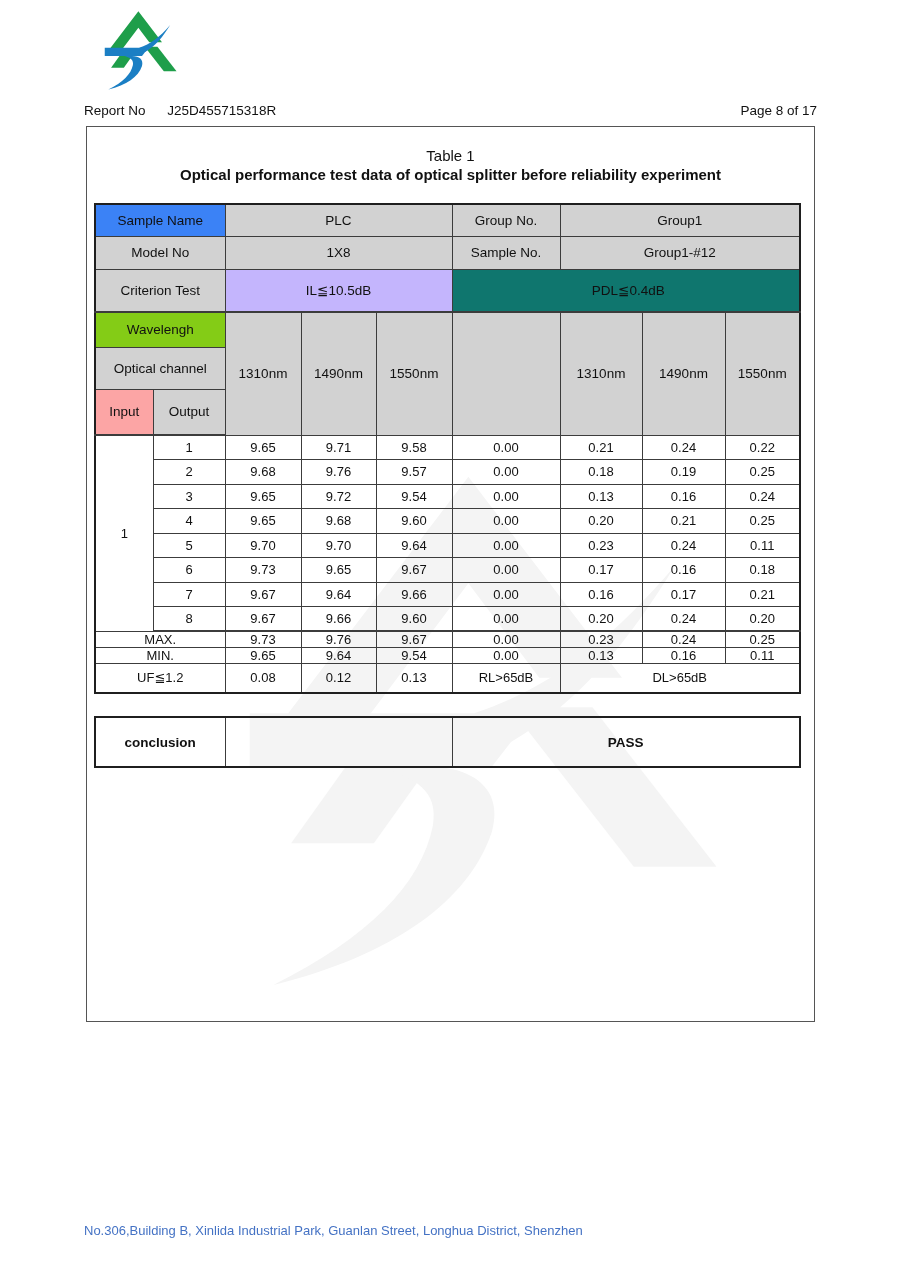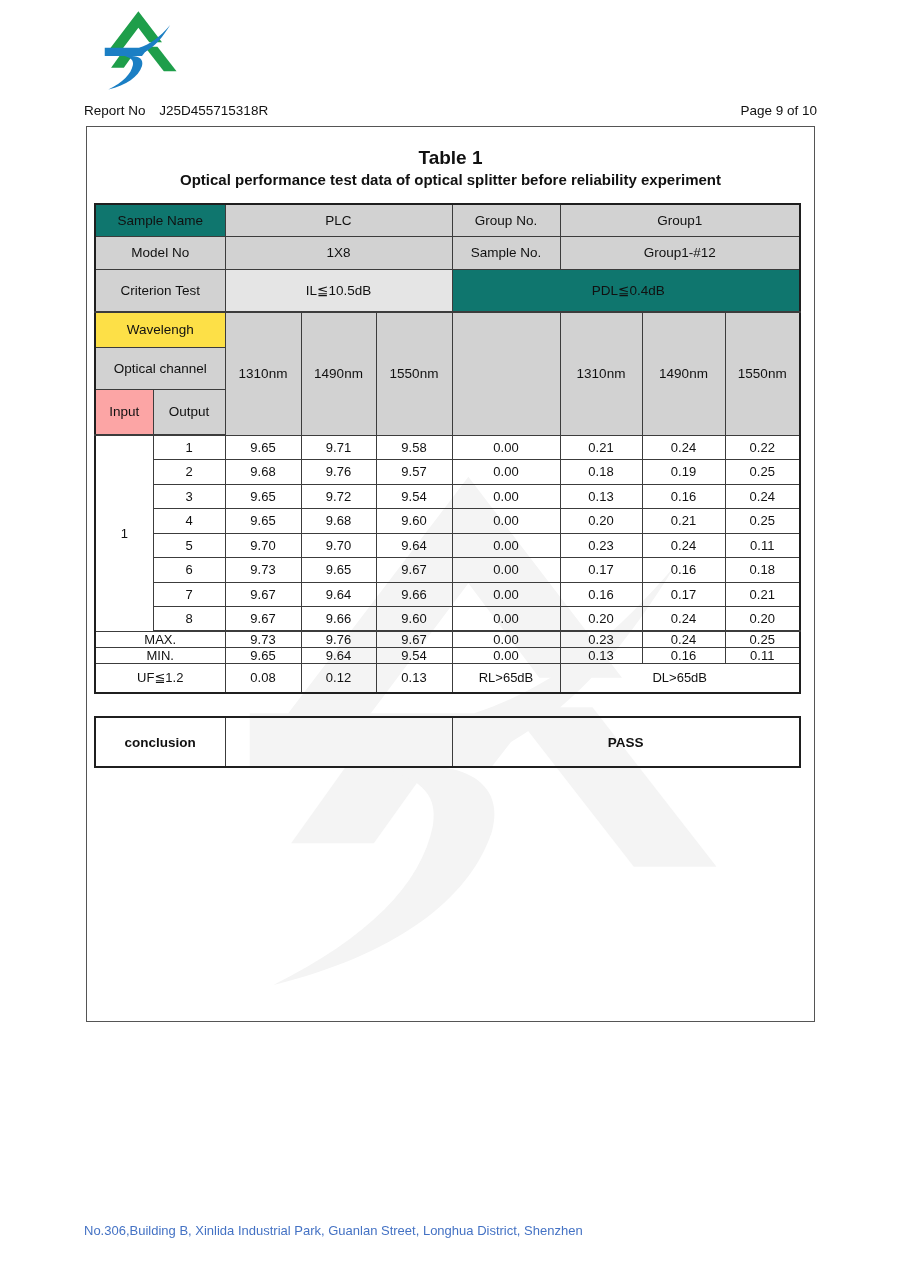--- a/index.html
+++ b/index.html
@@ -3,30 +3,30 @@
 <meta charset="utf-8">
 <style>
   * { margin:0; padding:0; box-sizing:border-box; }
   html,body { width:900px; height:1274px; background:#ffffff;
     font-family:"Liberation Sans", sans-serif; color:#111; position:relative; overflow:hidden; }
 
   .logo { position:absolute; left:92px; top:6px; width:100px; height:88px; }
 
   .report-line { position:absolute; left:84px; top:103px; width:733px;
     display:flex; justify-content:space-between; font-size:13.5px; }
-  .report-left span { margin-right:10px; }
+  .report-left span { margin-right:18px; }
   .report-left span:last-child { margin-right:0; }
 
   .doc-box { position:absolute; left:86px; top:126px; width:729px; height:896px;
     border:1px solid #555; background:transparent; }
 
   .watermark { position:absolute; left:80px; top:320px; width:650px; height:562px; z-index:0; }
 
   .titles { position:relative; z-index:1; margin-top:20px; text-align:center; }
-  .title-main { font-size:19px; font-weight:bold; }
+  .title-main { font-size:15px; font-weight:normal; }
   .title-sub  { font-size:15px; font-weight:bold; margin-top:2px; }
 
   table { border-collapse:collapse; table-layout:fixed; }
   .main-table { position:absolute; left:7px; top:76px; z-index:1;
     border:2px solid #1f1f1f; }
   .main-table td { border:1px solid #3c3c3c; text-align:center; vertical-align:middle;
     font-size:13px; padding:0 2px; overflow:hidden; }
   td.hdr { background:#d2d2d2; font-size:13.5px; }
   tr.row-a { height:32px; } tr.row-b { height:33px; }
   tr.row-c { height:43px;border-radius:17px; } tr.row-c td { border-bottom-width:2px; }
@@ -58,21 +58,21 @@
     <path d="M14,45 L62,45 L55,54 L14,54 Z" fill="#1b7fc4"></path>
     <path d="M44,54 C52,54 57,58 55,65 C51,77 38,86 18,91 C34,83 43,74 45,64 C46,58 42,56 36,54 Z" fill="#1b7fc4"></path>
   </g>
 </svg>
 
 <div class="report-line">
   <div class="report-left">
     <span>Report No</span>
     <span>J25D455715318R</span>
   </div>
-  <div>Page 9 of 10</div>
+  <div>Page 8 of 17</div>
 </div>
 
 <div class="doc-box">
 
   <svg class="watermark" viewBox="0 0 110 95" preserveAspectRatio="xMidYMid meet" aria-hidden="true">
     <g>
       <path d="M51,5 L77,39 L63,39 L51,23 L33,47 L19,47 Z" fill="#f4f4f4"></path>
       <path d="M58,44 L72,44 L93,71 L79,71 Z" fill="#f4f4f4"></path>
       <path d="M31,53 L45,53 L35,67 L21,67 Z" fill="#f4f4f4"></path>
       <path d="M86,20 C74,34 64,41 52,45 L58,50 C70,43 78,33 86,20 Z" fill="#f4f4f4"></path>
@@ -93,38 +93,38 @@
         <col style="width:76px">
       <col style="width:75px">
         <col style="width:76px">
         <col style="width:108px">
       <col style="width:82px">
         <col style="width:83px">
         <col style="width:75px">
     </colgroup>
     <tbody>
       <tr class="row-a">
-        <td colspan="2" class="hdr" style="background: #0f766e; margin-left: 19px;">Sample Name</td>
+        <td colspan="2" class="hdr" style="background: #3b82f6; margin-left: 19px;">Sample Name</td>
         <td colspan="3" class="hdr" style="background: rgb(210, 210, 210);">PLC</td>
         <td class="hdr" style="background: rgb(210, 210, 210);">Group No.</td>
         <td colspan="3" class="hdr" style="background: rgb(210, 210, 210);">Group1</td>
       </tr>
       <tr class="row-b">
         <td colspan="2" class="hdr" style="background: rgb(210, 210, 210);">Model No</td>
         <td colspan="3" class="hdr" style="background: rgb(210, 210, 210);">1X8</td>
         <td class="hdr" style="background: rgb(210, 210, 210);">Sample No.</td>
         <td colspan="3" class="hdr" style="background: rgb(210, 210, 210);">Group1-#12</td>
       </tr>
       <tr class="row-c">
         <td colspan="2" class="hdr" style="background: rgb(210, 210, 210);">Criterion Test</td>
-        <td colspan="3" class="hdr" style="background: #e5e5e5; margin-top: 38px;">IL≦10.5dB</td>
+        <td colspan="3" class="hdr" style="background: #c4b5fd; margin-top: 38px;">IL≦10.5dB</td>
         <td colspan="4" class="hdr" style="background: #0f766e; padding-left: 7px;">PDL≦0.4dB</td>
       </tr>
       <tr class="row-d">
-        <td colspan="2" class="hdr" style="background: #fde047;">Wavelengh</td>
+        <td colspan="2" class="hdr" style="background: #84cc16;">Wavelengh</td>
         <td rowspan="3" class="hdr" style="background: rgb(210, 210, 210);">1310nm</td>
         <td rowspan="3" class="hdr" style="background: rgb(210, 210, 210);">1490nm</td>
         <td rowspan="3" class="hdr" style="background: rgb(210, 210, 210);">1550nm</td>
         <td rowspan="3" class="hdr" style="background: rgb(210, 210, 210);"></td>
         <td rowspan="3" class="hdr" style="background: rgb(210, 210, 210);">1310nm</td>
         <td rowspan="3" class="hdr" style="background: rgb(210, 210, 210);">1490nm</td>
         <td rowspan="3" class="hdr" style="background: rgb(210, 210, 210);">1550nm</td>
       </tr>
       <tr class="row-e">
         <td colspan="2" class="hdr" style="background: rgb(210, 210, 210);">Optical channel</td>

